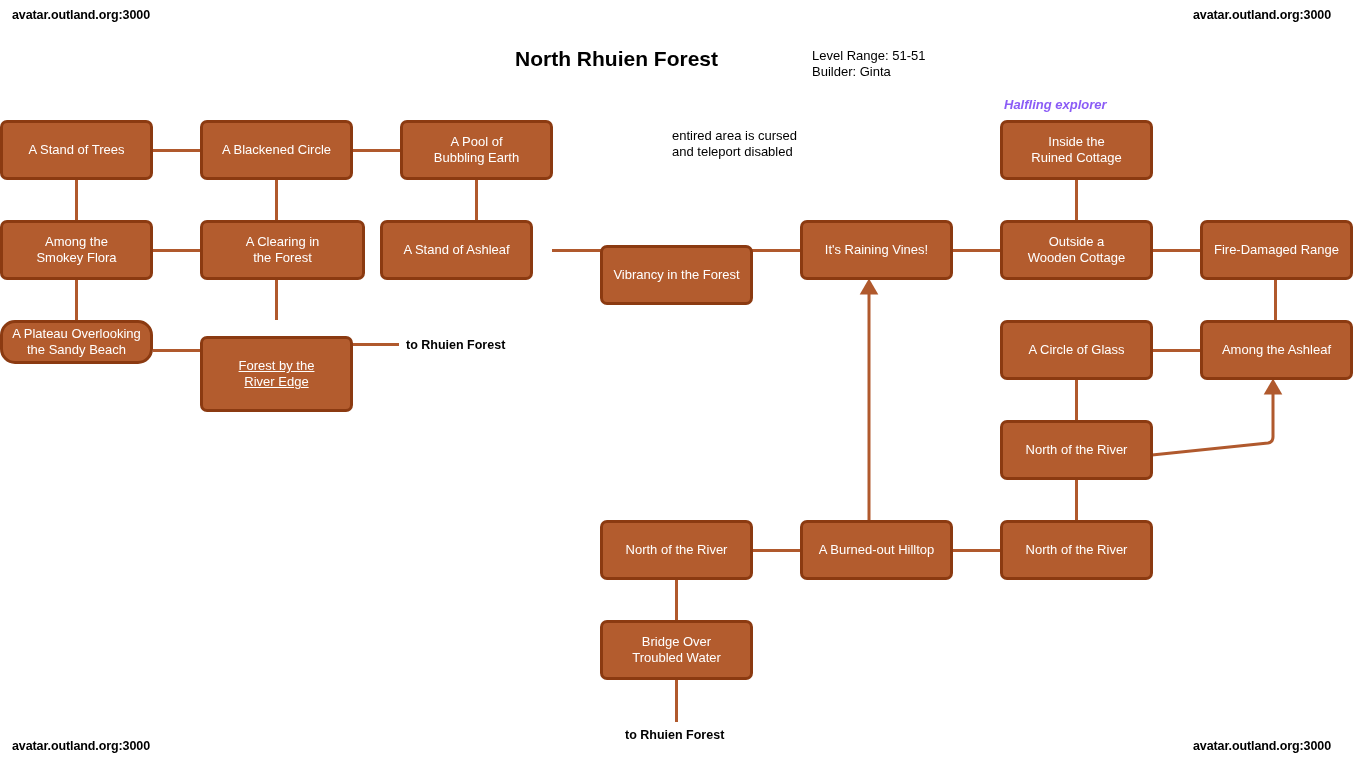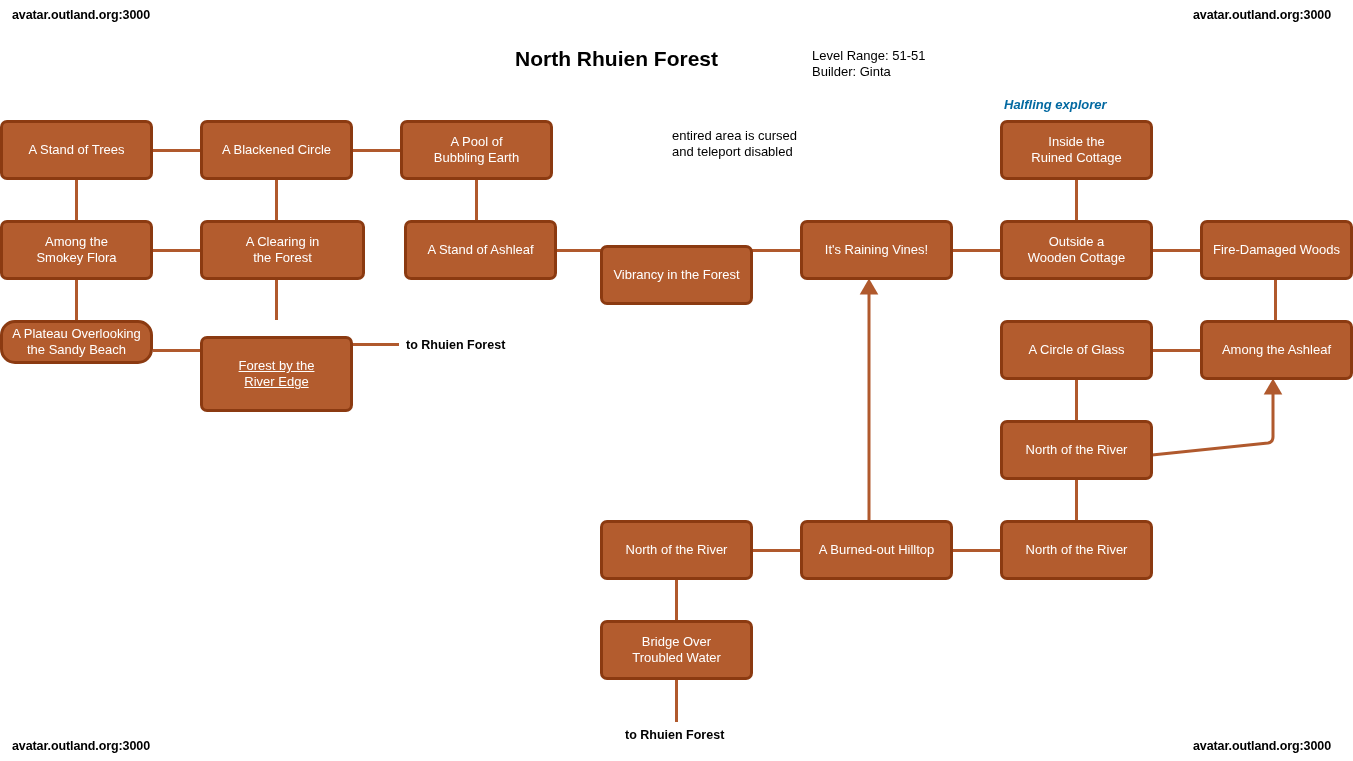--- a/index.html
+++ b/index.html
@@ -65,21 +65,21 @@
     line-height: 1.22;
     white-space: nowrap;
   }
   .note-cursed { left: 672px; top: 128px; }
 
   .mob-label {
     position: absolute;
     font-size: 13px;
     font-weight: bold;
     font-style: italic;
-    color: #0369a1;
+    color: #8b5cf6;
     white-space: nowrap;
   }
   .mob-halfling { left: 1004px; top: 97px; }
 
   .exit-label {
     position: absolute;
     font-size: 12.5px;
     font-weight: bold;
     color: #000000;
     white-space: nowrap;
@@ -198,37 +198,37 @@
   <div class="room" style="left:400px;  top:120px; width:153px; height:60px;">
     <span><span>A Pool of</span><br><span>Bubbling Earth</span></span>
   </div>
 
   <div class="room" style="left:0px;    top:220px; width:153px; height:60px;">
     <span><span>Among the</span><br><span>Smokey Flora</span></span>
   </div>
   <div class="room" style="left:200px;  top:220px; width:165px; height:60px;">
     <span><span>A Clearing in</span><br><span>the Forest</span></span>
   </div>
-  <div class="room" style="left:404px;  top:220px; width:153px; height:60px;">
+  <div class="room" style="left:380px;  top:220px; width:153px; height:60px;">
     <span><span>A Stand of Ashleaf</span></span>
   </div>
   <div class="room" style="left:600px;  top:220px; width:153px; height:60px;margin-top:25px;">
     <span><span>Vibrancy in the Forest</span></span>
   </div>
   <div class="room" style="left:800px;  top:220px; width:153px; height:60px;">
     <span><span>It's Raining Vines!</span></span>
   </div>
   <div class="room" style="left:1000px; top:120px; width:153px; height:60px;">
     <span><span>Inside the</span><br><span>Ruined Cottage</span></span>
   </div>
   <div class="room" style="left:1000px; top:220px; width:153px; height:60px;">
     <span><span>Outside a</span><br><span>Wooden Cottage</span></span>
   </div>
   <div class="room" style="left:1200px; top:220px; width:153px; height:60px;">
-    <span><span>Fire-Damaged Woods</span></span>
+    <span><span>Fire-Damaged Range</span></span>
   </div>
 
   <div class="room" style="left:0px;    top:320px; width:153px; height:44px;border-radius:15px;">
     <span><span>A Plateau Overlooking</span><br><span>the Sandy Beach</span></span>
   </div>
   <div class="room" style="left:200px;  top:336px; width:153px; height:76px;text-decoration:underline;">
     <span><span>Forest by the</span><br><span>River Edge</span></span>
   </div>
   <div class="room" style="left:1000px; top:320px; width:153px; height:60px;">
     <span><span>A Circle of Glass</span></span>

